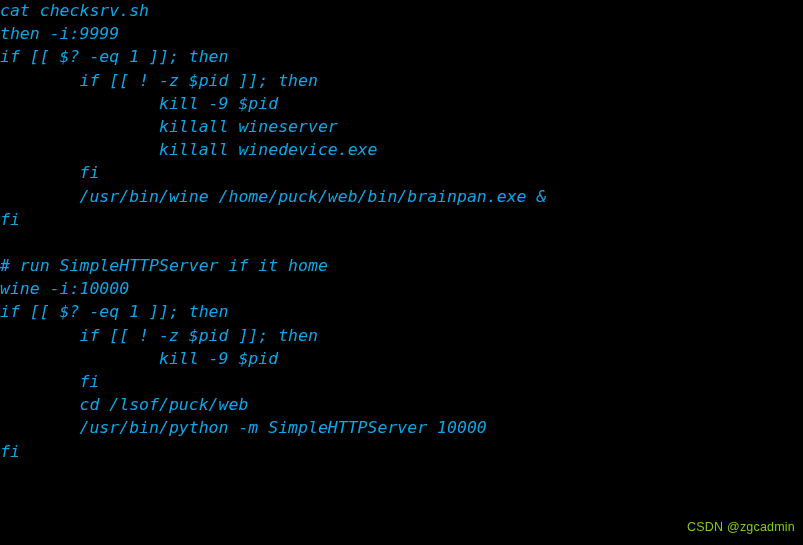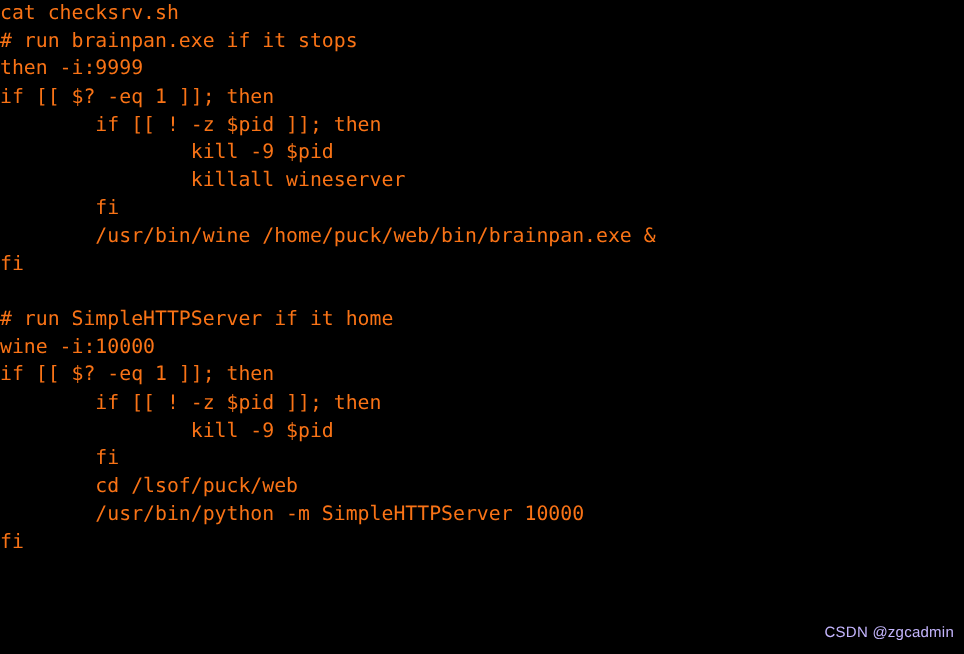--- a/index.html
+++ b/index.html
@@ -24,50 +24,51 @@
     top: -1px;
     padding: 0;
     margin: 0;
   }
   .line {
     white-space: pre;
     height: 23.2px;
     font-family: "DejaVu Sans Mono", "Liberation Mono", monospace;
     font-size: 16.5px;
     letter-spacing: 0px;
-    color: #f97316;
+    color: #0ea5e9;
+    font-style: italic;
     -webkit-font-smoothing: antialiased;
   }
   .line.blank::after {
     content: " ";
   }
   #watermark {
     position: absolute;
     right: 8px;
     bottom: 6px;
     font-family: "Liberation Sans", "DejaVu Sans", sans-serif;
     font-size: 12.5px;
-    color: #c4b5fd;
+    color: #84cc16;
     letter-spacing: 0.2px;
     white-space: pre;
     user-select: none;
   }
 </style>
 </head>
 <body>
 
 <div id="terminal">
   <div class="term-body" id="term-body">
       <div class="line">cat checksrv.sh</div>
-      <div class="line"># run brainpan.exe if it stops</div>
       <div class="line">then -i:9999</div>
       <div class="line">if [[ $? -eq 1 ]]; then</div>
       <div class="line">        if [[ ! -z $pid ]]; then</div>
       <div class="line">                kill -9 $pid</div>
       <div class="line">                killall wineserver</div>
+      <div class="line">                killall winedevice.exe</div>
       <div class="line">        fi</div>
       <div class="line">        /usr/bin/wine /home/puck/web/bin/brainpan.exe &amp;</div>
       <div class="line">fi</div>
       <div class="line blank"></div>
       <div class="line"># run SimpleHTTPServer if it home</div>
       <div class="line">wine -i:10000</div>
       <div class="line">if [[ $? -eq 1 ]]; then</div>
       <div class="line">        if [[ ! -z $pid ]]; then</div>
       <div class="line">                kill -9 $pid</div>
       <div class="line">        fi</div>

